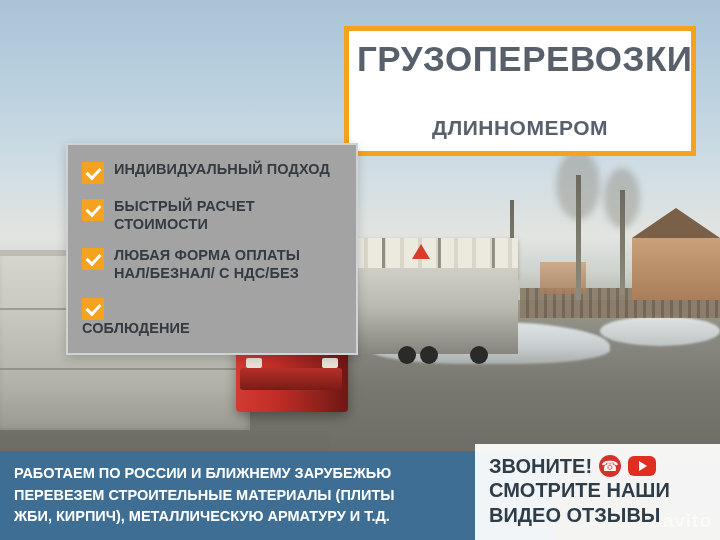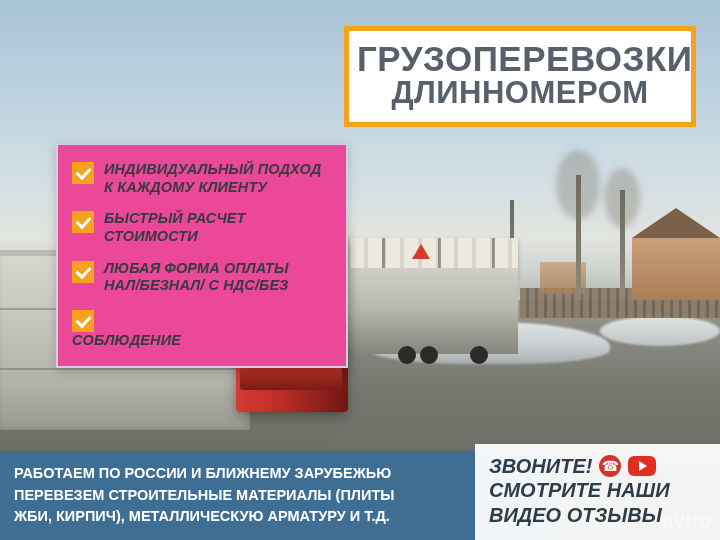--- a/index.html
+++ b/index.html
@@ -236,34 +236,33 @@
     text-align: center;
   }
   .headline-line {
     display: block;
     color: #57606b;
     font-weight: 700;
     letter-spacing: .5px;
     line-height: 1.04;
   }
   .headline-line-1 { font-size: 35px; }
-  .headline-line-2 { font-size: 31px; }
+  .headline-line-2 { font-size: 21px; margin-top: 40px; }
 
   
   .features {
     position: absolute;
-    left: 56px;
+    left: 66px;
     top: 143px;
     width: 292px;
-    background: #ec4899;
+    background: #a3a3a3;
     border: 2px solid #cfd3d6;
     padding: 16px 14px 14px 14px;
     box-sizing: border-box;
     box-shadow: 0 3px 10px rgba(0,0,0,.18);
-    font-style: italic;
   }
   .feature {
     display: flex;
     align-items: flex-start;
     margin-bottom: 14px;
   }
   .feature:last-child { margin-bottom: 2px; flex-direction: column; }
   .check {
     flex: 0 0 auto;
     width: 22px;
@@ -327,21 +326,20 @@
     align-items: center;
     gap: 7px;
   }
   .cta-line {
     color: #2f3d49;
     font-size: 20px;
     font-weight: 700;
     line-height: 1.24;
     text-transform: uppercase;
     white-space: nowrap;
-    font-style: italic;
   }
   .phone-icon {
     width: 22px;
     height: 22px;
     background: #d4332c;
     border-radius: 50%;
     position: relative;
     flex: 0 0 auto;
   }
   .phone-icon:after {
@@ -432,21 +430,20 @@
     <span class="headline-line headline-line-1">ГРУЗОПЕРЕВОЗКИ</span>
     <span class="headline-line headline-line-2">ДЛИННОМЕРОМ</span>
   </div>
 
   <div class="features">
 
     <div class="feature">
       <span class="check"></span>
       <span class="feature-text">
         <span>ИНДИВИДУАЛЬНЫЙ ПОДХОД</span><br>
-        <span>К  КАЖДОМУ КЛИЕНТУ</span>
       </span>
     </div>
 
     <div class="feature">
       <span class="check"></span>
       <span class="feature-text">
         <span>БЫСТРЫЙ РАСЧЕТ</span><br>
         <span>СТОИМОСТИ</span>
       </span>
     </div>

